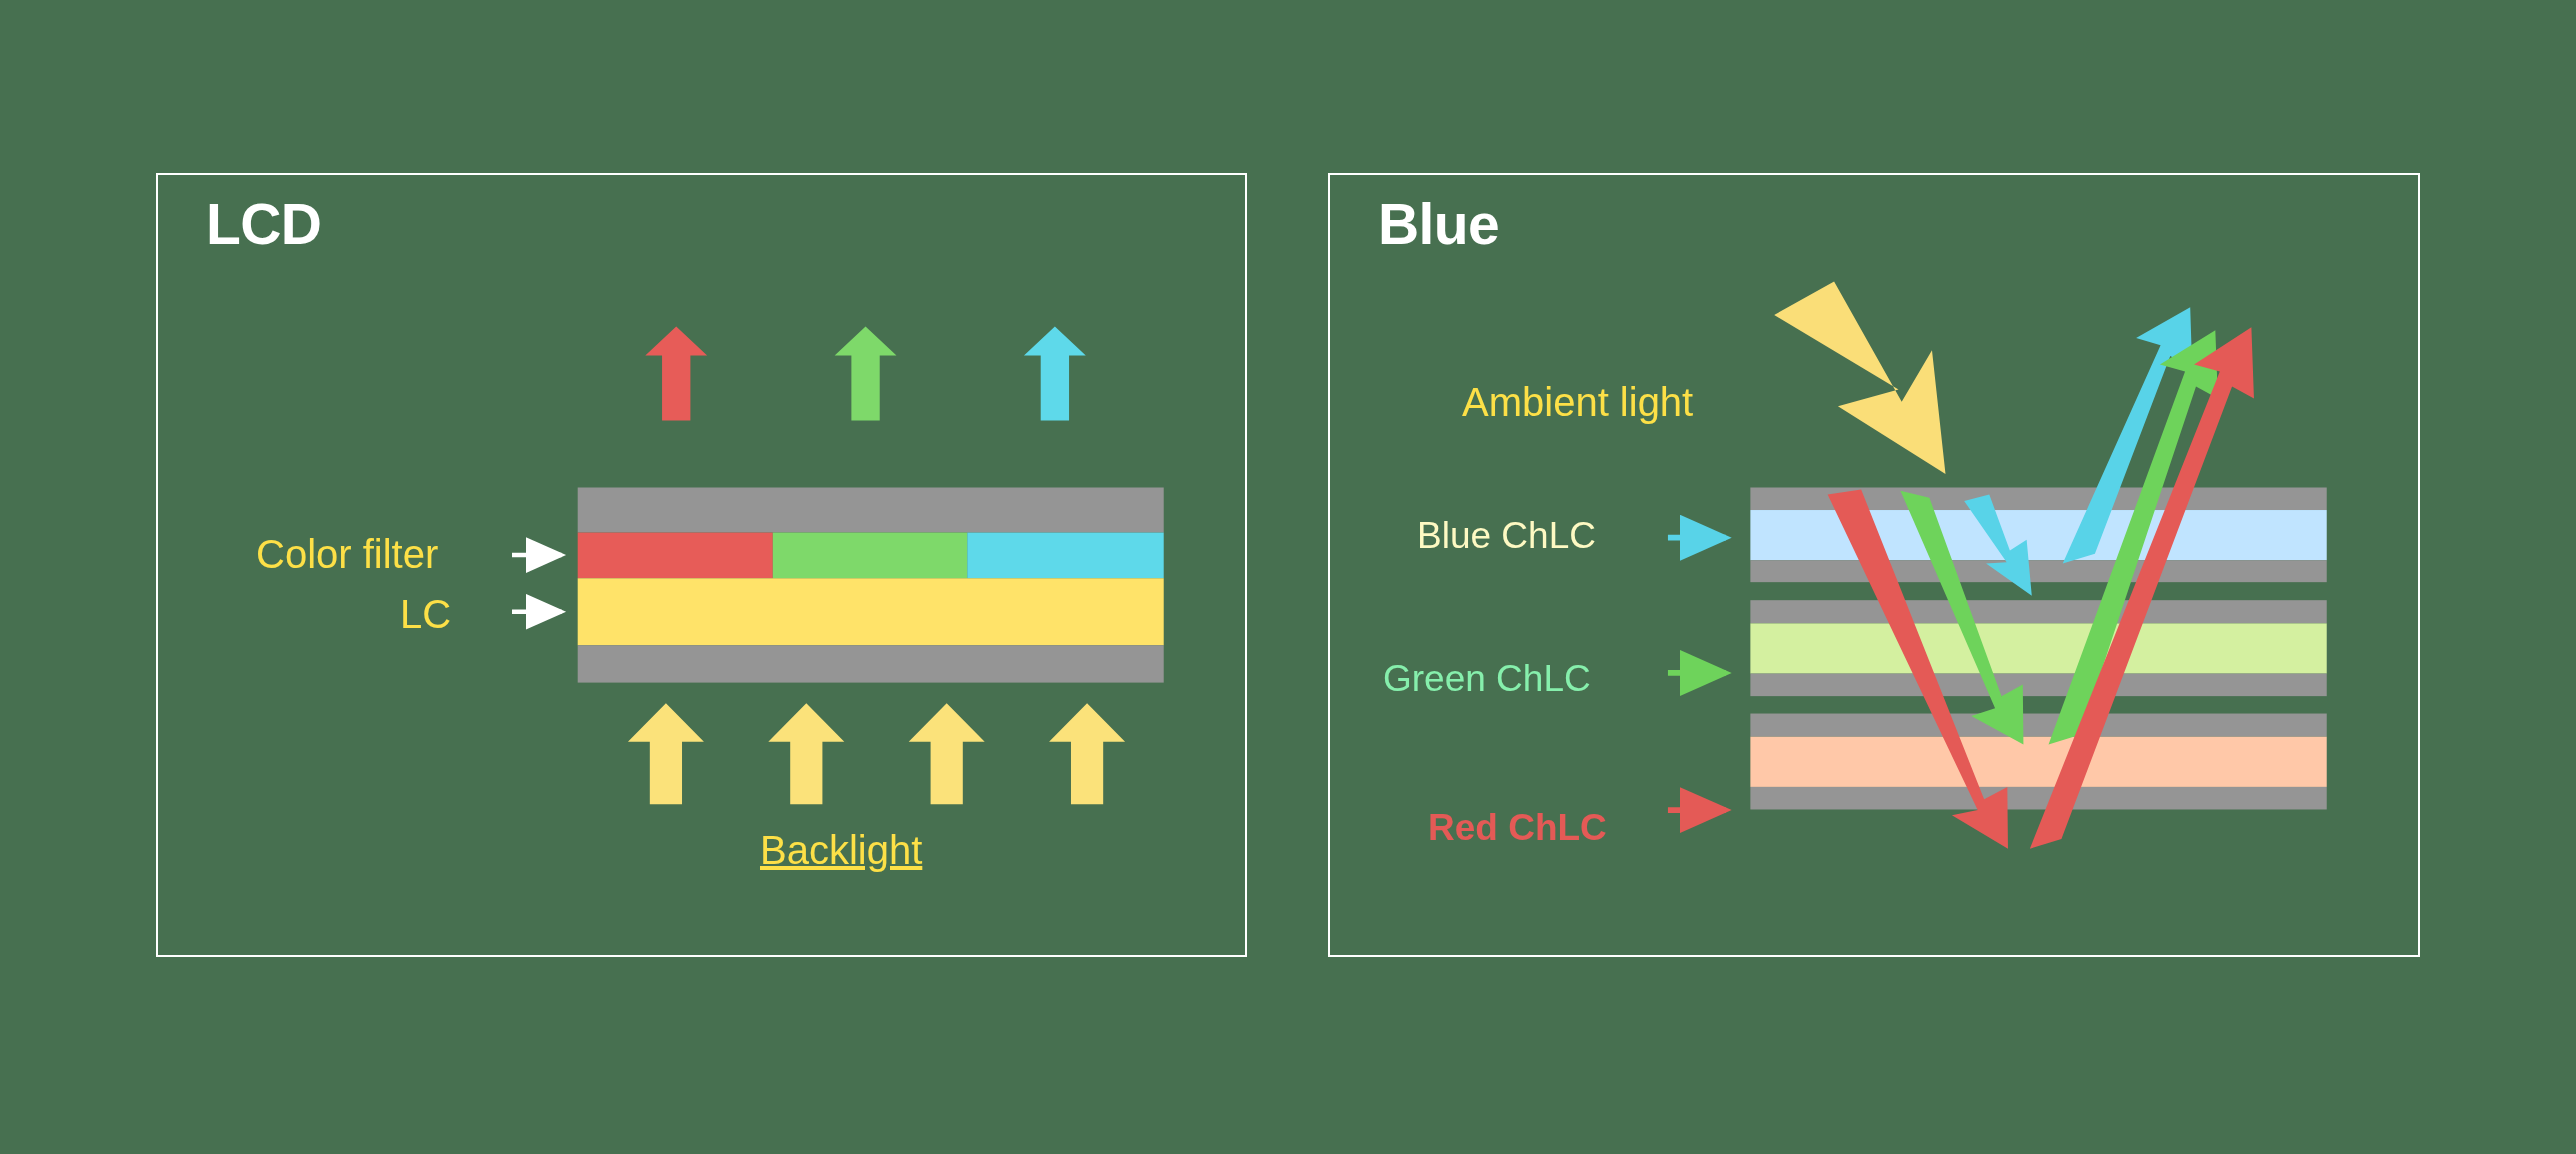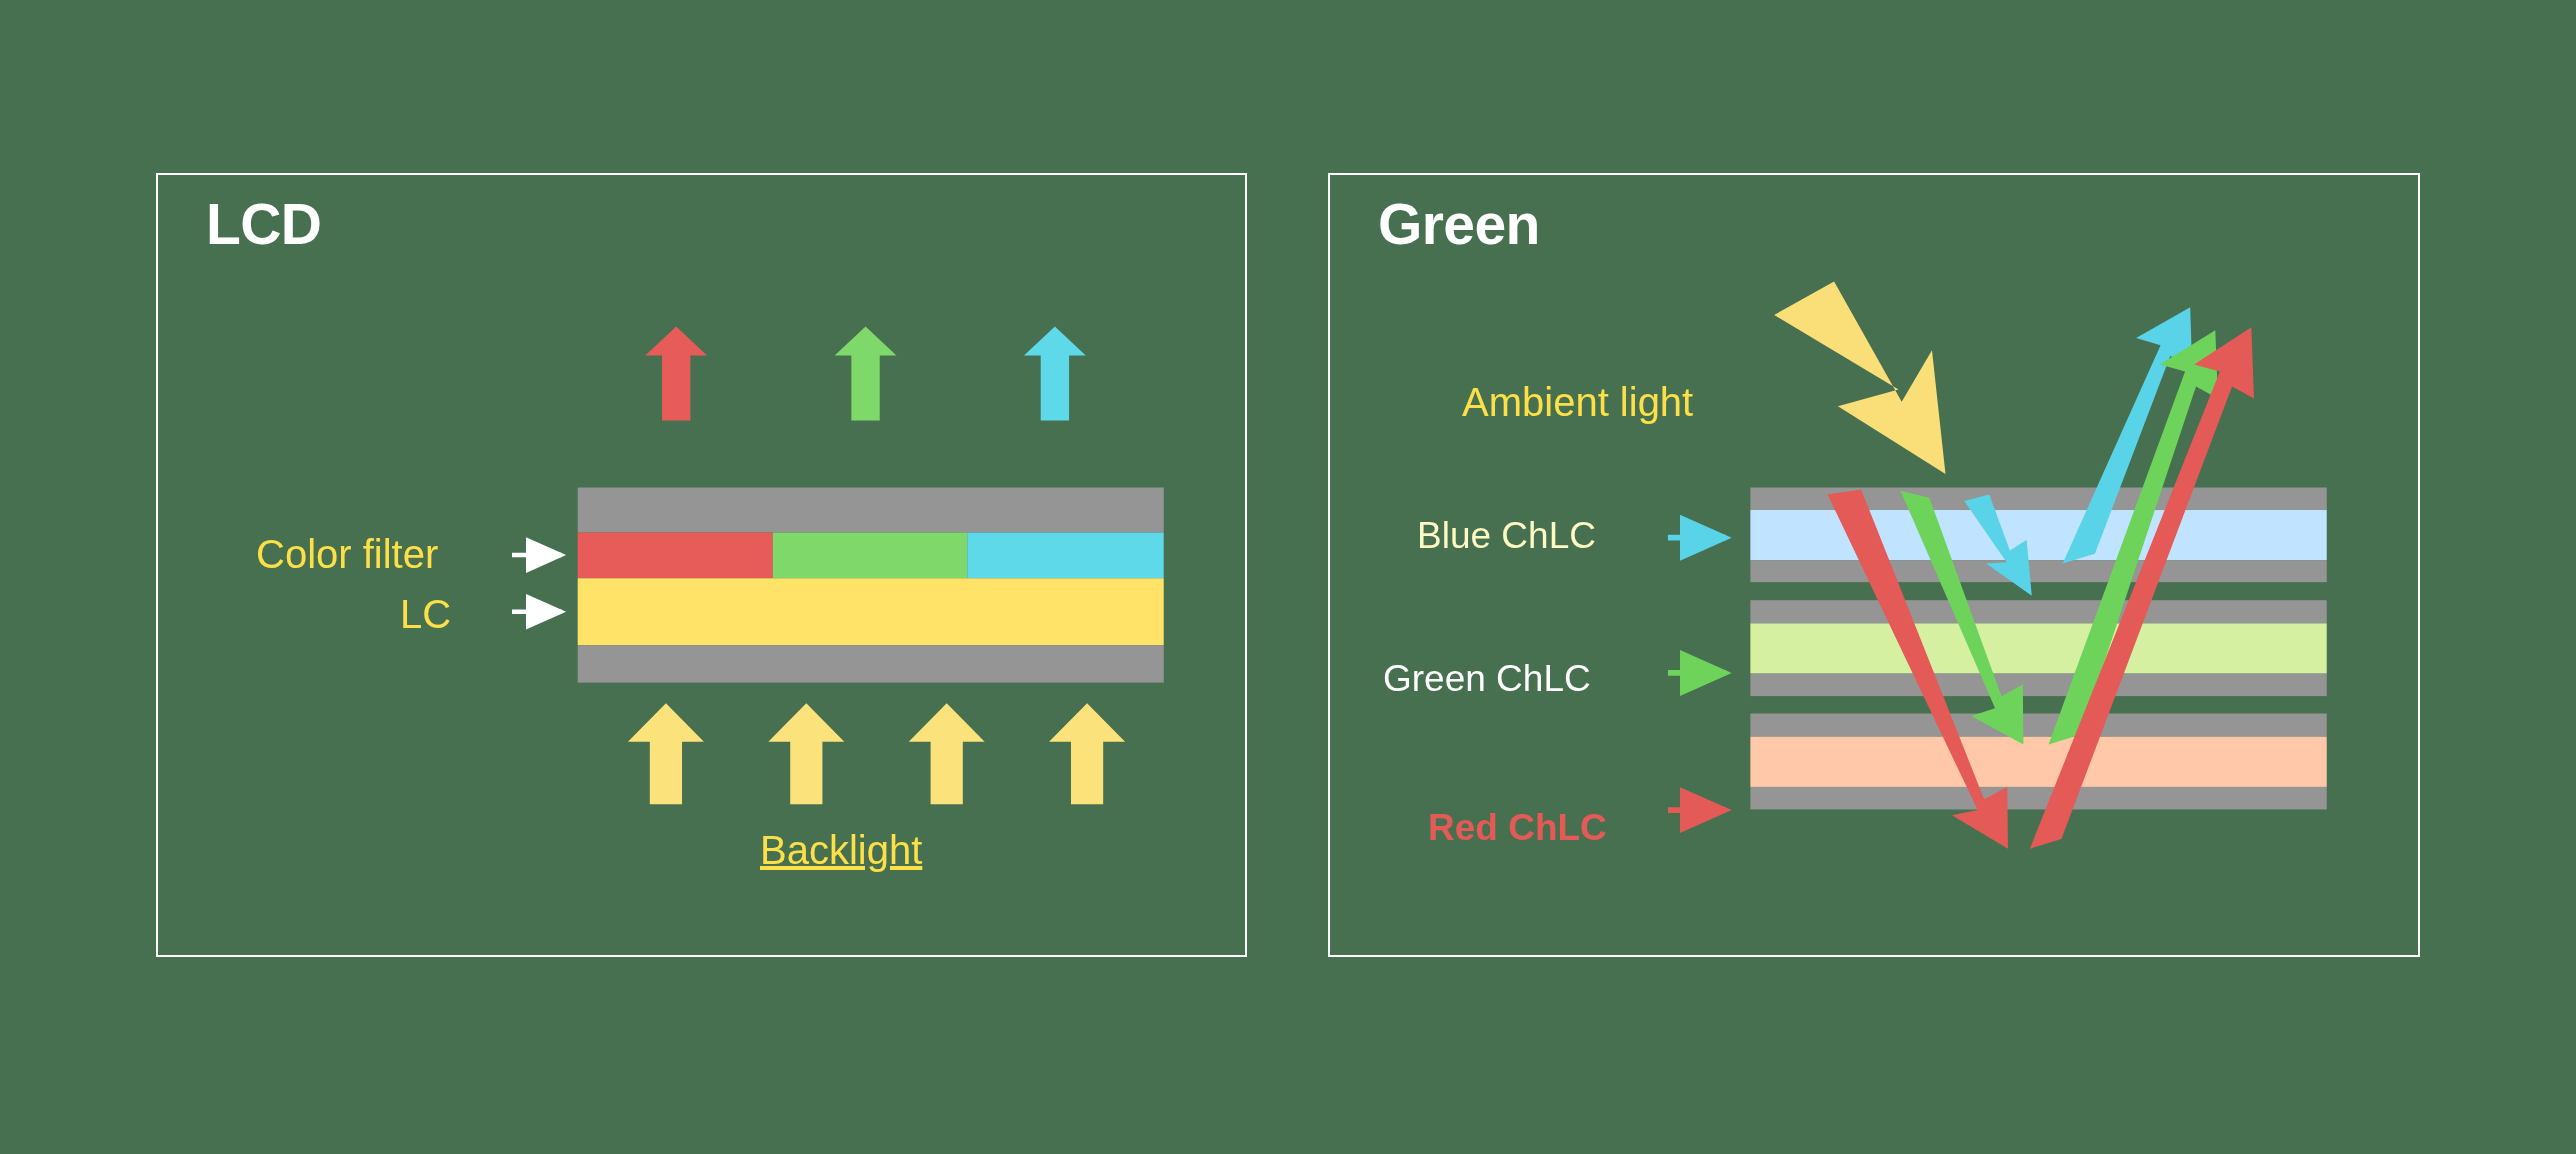--- a/index.html
+++ b/index.html
@@ -37,39 +37,39 @@
   #cap-colorfilter{left:256px;top:532px;}
   #cap-lc{left:400px;top:592px;}
   #cap-backlight{left:760px;top:828px;text-decoration:underline;}
   #cap-ambient{left:1462px;top:380px;}
   .chlc-label{
     position:absolute;
     font-size:37px;
     white-space:nowrap;
   }
   #lab-blue{left:1417px;top:515px;color:#fef9c3;}
-  #lab-green{left:1383px;top:658px;color:#ffffff;}
+  #lab-green{left:1383px;top:658px;color:#86efac;}
   #lab-red{left:1428px;top:807px;color:#e45a56;font-weight:bold;}
 </style>
 </head>
 <body>
 
 <div id="stage">
 
   <div class="panel" id="lcd-panel"></div>
 
   <div class="panel-title" id="lcd-title">LCD</div>
 
   <div class="cap" id="cap-colorfilter">Color filter</div>
   <div class="cap" id="cap-lc">LC</div>
   <div class="cap" id="cap-backlight">Backlight</div>
 
   <div class="panel" id="chlcd-panel"></div>
 
-  <div class="panel-title" id="chlcd-title">Green</div>
+  <div class="panel-title" id="chlcd-title">Blue</div>
 
   <div class="cap" id="cap-ambient">Ambient light</div>
 
   <div class="chlc-label" id="lab-blue">Blue ChLC</div>
   <div class="chlc-label" id="lab-green">Green ChLC</div>
   <div class="chlc-label" id="lab-red">Red ChLC</div>
 
   <svg class="layer" viewBox="0 0 4000 1792">
     <defs>
 

